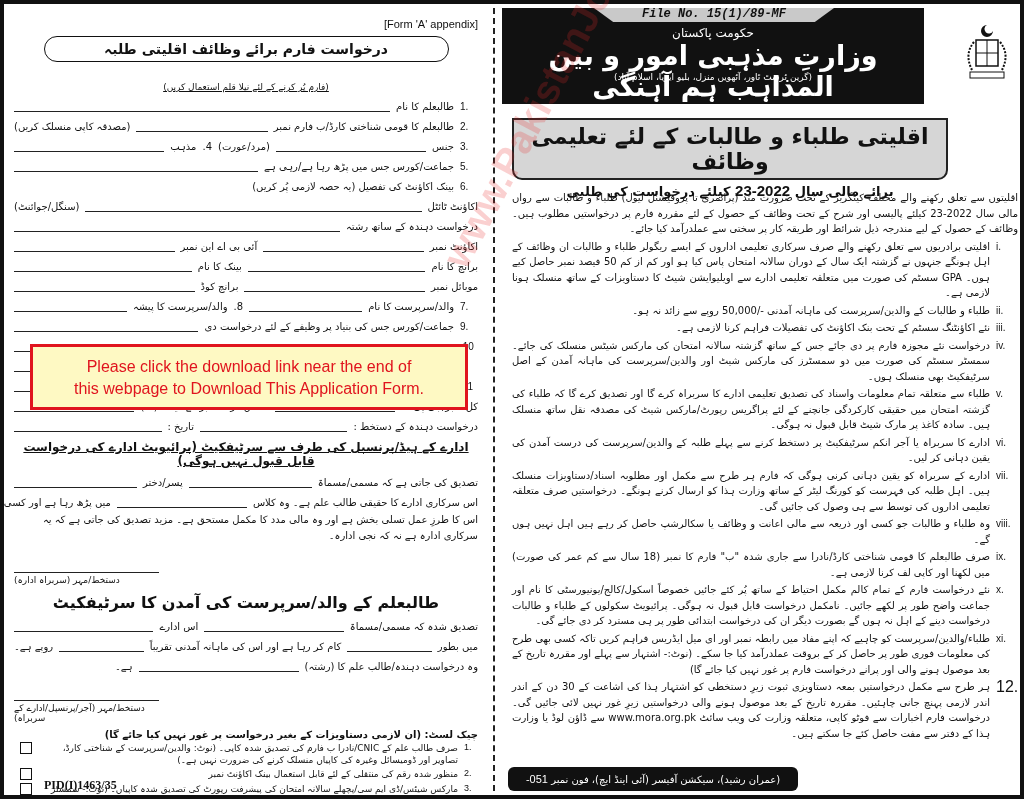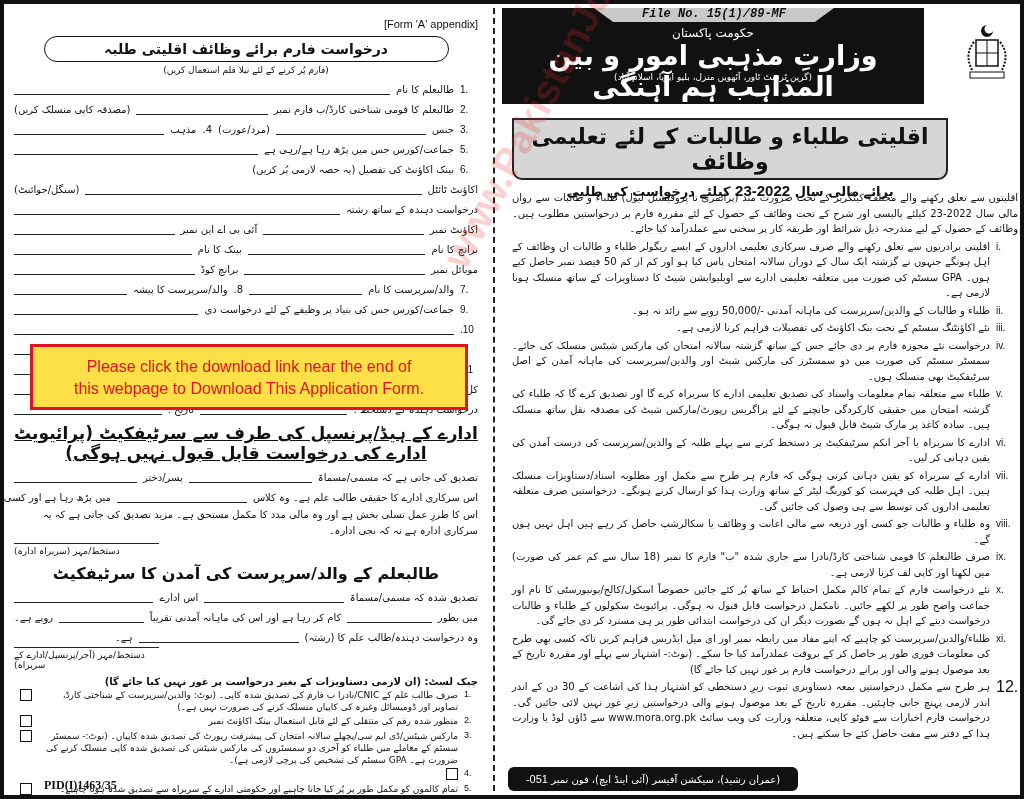--- a/index.html
+++ b/index.html
@@ -5,40 +5,40 @@
   * { box-sizing: border-box; margin: 0; padding: 0; }
   html, body { width: 1024px; height: 799px; background: #fff; overflow: hidden; }
   body { position: relative; font-family: "DejaVu Sans", sans-serif; color: #111; }
   .page { position: absolute; inset: 0; border: 4px solid #111; background: #fff; }
 
   
   .left { position: absolute; left: 0; top: 4px; width: 484px; height: 791px; padding: 8px 10px 0 10px; direction: rtl; font-size: 10px; }
   .divider { position: absolute; left: 489px; top: 4px; bottom: 4px; border-left: 2px dashed #222; }
   .appendix { direction: ltr; text-align: right; font-family: "Liberation Sans", sans-serif; font-size: 11px; margin-top: 2px; }
   .form-title { margin: 6px auto 0; width: 405px; height: 26px; border: 1.5px solid #111; border-radius: 14px; text-align: center; font-size: 14px; font-weight: bold; line-height: 24px; }
-  .form-sub { text-align: center; font-size: 9px; margin-top: 3px; }
+  .form-sub { text-align: center; font-size: 9px; margin-top: 20px; text-decoration: underline; }
   .row { display: flex; align-items: flex-end; gap: 6px; height: 18px; margin-top: 2px; white-space: nowrap; }
   .row .num { width: 18px; direction: ltr; text-align: left; font-family: "Liberation Sans", sans-serif; font-size: 10px; }
   .row .line { flex: 1; border-bottom: 1px solid #222; height: 12px; }
   .row .line.short { flex: 0 0 130px; }
   .row .line.med { flex: 0 0 160px; }
   .row .lbl { font-size: 10px; }
-  .sec-head { text-align: center; font-size: 17px; font-weight: bold; text-decoration: underline; margin: 8px 0 2px; }
+  .sec-head { text-align: center; font-size: 12px; font-weight: bold; text-decoration: underline; margin: 8px 0 2px; }
   .sec-head2 { text-align: center; font-size: 16px; font-weight: bold; margin: 8px 0 2px; }
   .para { font-size: 10px; margin-top: 4px; line-height: 16px; }
   .sig { direction: rtl; display: flex; justify-content: flex-end; margin-top: 4px; }
-  .sig .box { width: 145px; border-top: 1px solid #222; text-align: left; font-size: 9px; padding-top: 2px; direction: rtl; }
+  .sig .box { width: 145px; border-top: 1px solid #222; text-align: left; font-size: 9px; padding-top: 2px; direction: rtl; margin-top: 24px; }
   .checklist-title { font-size: 10px; font-weight: bold; margin-top: 6px; }
   .check { display: flex; align-items: flex-start; gap: 6px; font-size: 9px; margin-top: 2px; min-height: 13px; }
   .check .cnum { width: 14px; direction: ltr; text-align: left; font-family: "Liberation Sans", sans-serif; }
   .check .ctext { flex: 1; line-height: 12px; }
   .check .cbox { width: 12px; height: 12px; border: 1px solid #111; margin-left: 6px; flex: 0 0 12px; }
   .pid { direction: ltr; position: absolute; left: 40px; bottom: 6px; font-family: "Liberation Serif", serif; font-weight: bold; font-size: 12px; }
 
-  .notice { position: absolute; left: 26px; top: 340px; width: 438px; height: 66px; border: 3px solid #e0141e; background: #fde047; color: #e0141e; font-family: "Liberation Sans", sans-serif; font-size: 16px; text-align: center; line-height: 22px; padding-top: 9px; direction: ltr; }
+  .notice { position: absolute; left: 26px; top: 340px; width: 438px; height: 66px; border: 3px solid #e0141e; background: #fef9c3; color: #e0141e; font-family: "Liberation Sans", sans-serif; font-size: 16px; text-align: center; line-height: 22px; padding-top: 9px; direction: ltr; }
 
   
   .right { position: absolute; left: 494px; top: 4px; width: 526px; height: 791px; direction: rtl; }
   .header { position: absolute; left: 4px; top: 0; width: 422px; height: 96px; background: #111; color: #fff; }
   .fileno-tab { position: absolute; left: 92px; top: 0; width: 240px; height: 14px; background: #c9c9c9; clip-path: polygon(0 0, 100% 0, 92% 100%, 8% 100%); color: #111; font-family: Liberation Mono, monospace; font-weight: bold; font-style: italic; font-size: 12px; text-align: center; line-height: 13px; direction: ltr; }
   .gov { position: absolute; top: 18px; width: 100%; text-align: center; font-size: 12px; }
   .ministry { position: absolute; top: 32px; width: 100%; text-align: center; font-size: 27px; font-weight: bold; }
   .address { position: absolute; top: 64px; width: 100%; text-align: center; font-size: 9px; }
   .emblem { position: absolute; right: 6px; top: 14px; width: 62px; height: 62px; }
 

